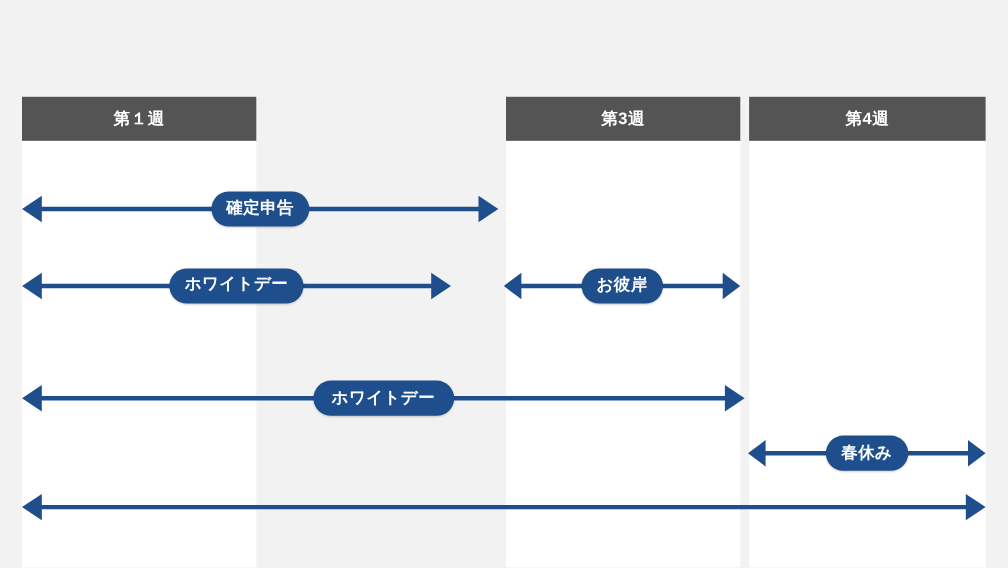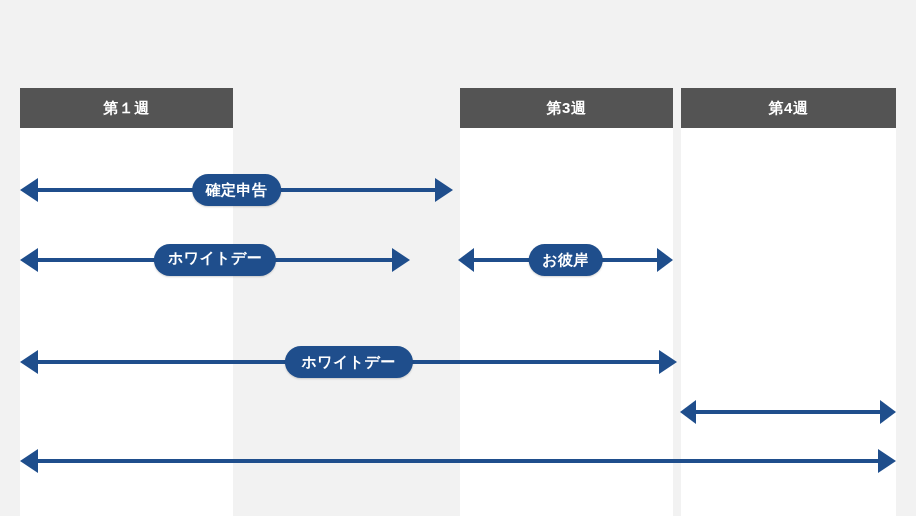--- a/index.html
+++ b/index.html
@@ -185,20 +185,21 @@
       </svg>
       <span class="bar-label wide">ホワイトデー</span>
     </div>
 
     <div class="bar-row" style="left:680px; top:392px; width:216px;">
       <svg class="bar-svg" viewBox="0 0 216 40" preserveAspectRatio="none">
         <line x1="14" y1="20" x2="202" y2="20" stroke="#1f4e8c" stroke-width="4"></line>
         <polygon points="0,20 16,8 16,32" fill="#1f4e8c"></polygon>
         <polygon points="216,20 200,8 200,32" fill="#1f4e8c"></polygon>
       </svg>
+      <span class="bar-label">春休み</span>
     </div>
 
     <div class="bar-row" style="left:20px; top:441px; width:876px;">
       <svg class="bar-svg" viewBox="0 0 876 40" preserveAspectRatio="none">
         <line x1="16" y1="20" x2="860" y2="20" stroke="#1f4e8c" stroke-width="4"></line>
         <polygon points="0,20 18,8 18,32" fill="#1f4e8c"></polygon>
         <polygon points="876,20 858,8 858,32" fill="#1f4e8c"></polygon>
       </svg>
     </div>
 

